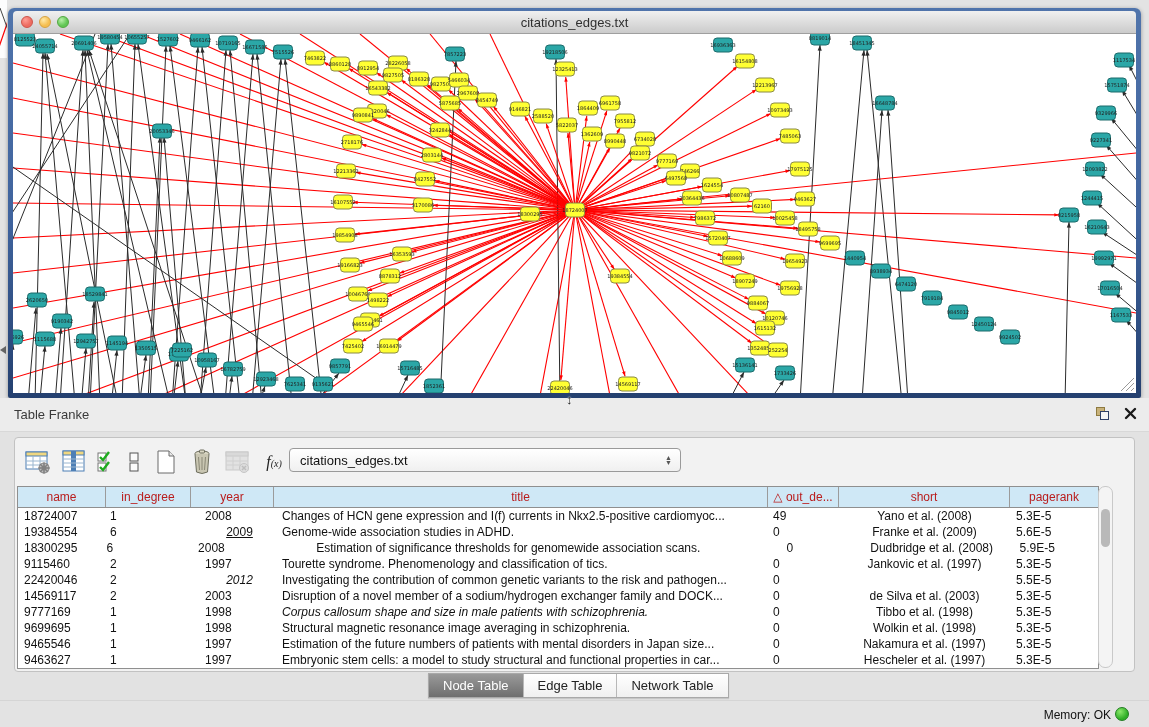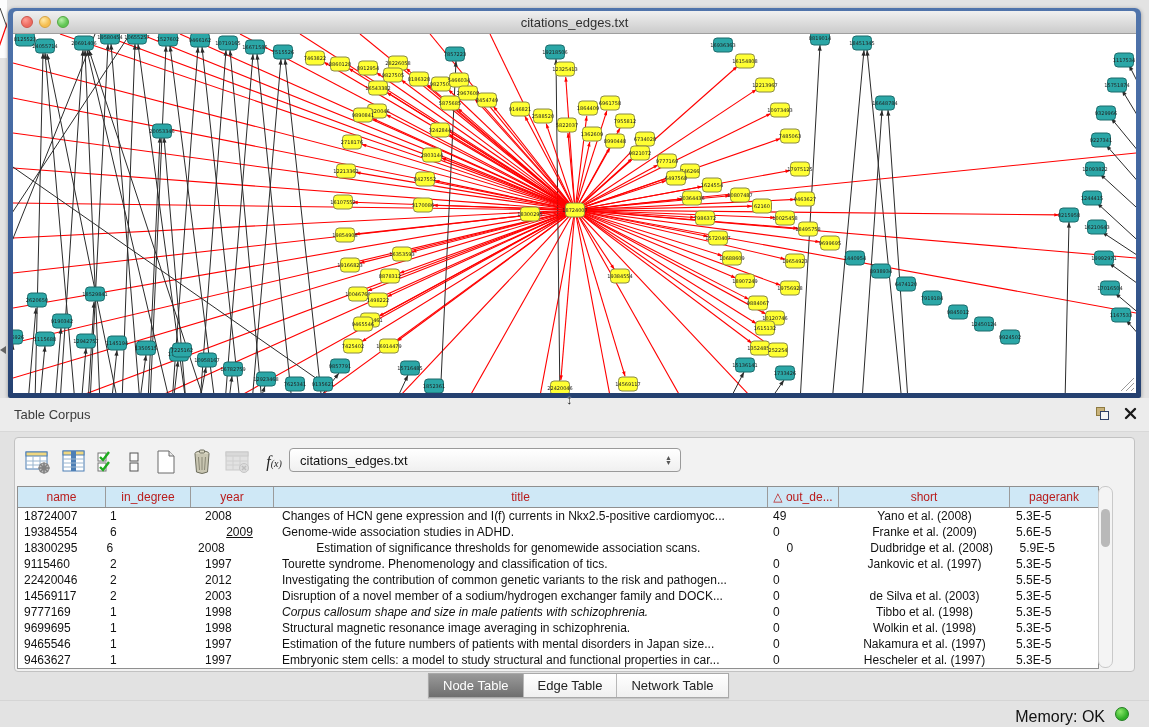--- a/index.html
+++ b/index.html
@@ -63,21 +63,21 @@
   
   .tabs{left:428px;top:673px;height:23px;display:flex;border:1px solid #a9a9a9;border-radius:0;overflow:hidden;
     background:#fff;box-shadow:0 1px 1px rgba(0,0,0,.12);}
   .tab{font-size:13px;display:flex;align-items:center;justify-content:center;color:#222;
     background:linear-gradient(180deg,#ffffff,#f0f0f0);border-right:1px solid #b8b8b8;padding:0 14px;}
   .tab:last-child{border-right:none;}
   .tab.sel{background:linear-gradient(180deg,#9a9a9a,#6e6e6e);color:#fff;}
 
   
   .statusbar{left:0;top:700px;width:1149px;height:27px;background:#e3e3e3;border-top:1px solid #d5d5d5;}
-  .mem{position:absolute;right:44px;top:7px;font-size:16px;color:#111;}
+  .mem{position:absolute;right:38px;top:7px;font-size:12px;color:#111;}
   .memdot{position:absolute;right:20px;top:6px;width:14px;height:14px;border-radius:50%;
     background:radial-gradient(circle at 35% 30%,#8ae86a,#2fae27 65%);border:1px solid #1f7d1f;box-sizing:border-box;}
 </style>
 </head>
 <body>
 
 <div class="abs sliver">
   <svg width="7" height="58">
       <line x1="-2" y1="50" x2="9" y2="18" stroke="#ff0000" stroke-width="1.2"></line>
       <line x1="0" y1="8" x2="8" y2="30" stroke="#444" stroke-width="1"></line>
@@ -915,21 +915,21 @@
       <line x1="4" y1="17" x2="17" y2="4" stroke="#9a9a9a"></line>
         <line x1="9" y1="17" x2="17" y2="9" stroke="#9a9a9a"></line>
         <line x1="14" y1="17" x2="17" y2="14" stroke="#9a9a9a"></line>
     </svg>
   </div>
 </div>
 
 <div class="abs split-cursor">↕</div>
 
 <div class="abs tp-header">
-  <span class="tp-title">Table Corpus</span>
+  <span class="tp-title">Table Franke</span>
   <div class="tp-actions">
     <svg width="15" height="15">
       <rect x="1.5" y="1.5" width="8" height="8" fill="#c8b27a" stroke="#8e7a40"></rect>
       <rect x="5.5" y="5.5" width="8" height="8" fill="#f5f5f5" stroke="#2e3f66"></rect>
     </svg>
     <svg width="13" height="13">
       <line x1="2" y1="2" x2="11" y2="11" stroke="#1a1a1a" stroke-width="2.4" stroke-linecap="round"></line>
       <line x1="11" y1="2" x2="2" y2="11" stroke="#1a1a1a" stroke-width="2.4" stroke-linecap="round"></line>
     </svg>
   </div>
@@ -1065,21 +1065,21 @@
           <div class="td" style="width: 85px; text-align: left; padding-left: 4px;">2</div>
           <div class="td" style="width: 83px; text-align: left; padding-left: 14px;">1997</div>
           <div class="td" style="width: 494px; text-align: left; padding-left: 8px;">Tourette syndrome. Phenomenology and classification of tics.</div>
           <div class="td" style="width: 71px; text-align: left; padding-left: 5px;">0</div>
           <div class="td" style="width: 171px; text-align: center; padding-left: 0px;">Jankovic et al. (1997)</div>
           <div class="td" style="width: 88px; text-align: left; padding-left: 6px;">5.3E-5</div>
         </div>
         <div class="trow">
           <div class="td" style="width: 88px; text-align: left; padding-left: 6px;">22420046</div>
           <div class="td" style="width: 85px; text-align: left; padding-left: 4px;">2</div>
-          <div class="td" style="width: 83px; text-align: left; padding-left: 14px;">2012</div>
+          <div class="td" style="width: 83px; text-align: center; padding-left: 14px; font-style: italic;">2012</div>
           <div class="td" style="width: 494px; text-align: left; padding-left: 8px;">Investigating the contribution of common genetic variants to the risk and pathogen...</div>
           <div class="td" style="width: 71px; text-align: left; padding-left: 5px;">0</div>
           <div class="td" style="width: 171px; text-align: right; padding-left: 0px; margin-top: 36px;">Stergiakouli et al. (2012)</div>
           <div class="td" style="width: 88px; text-align: left; padding-left: 6px;">5.5E-5</div>
         </div>
         <div class="trow">
           <div class="td" style="width: 88px; text-align: left; padding-left: 6px;">14569117</div>
           <div class="td" style="width: 85px; text-align: left; padding-left: 4px;">2</div>
           <div class="td" style="width: 83px; text-align: left; padding-left: 14px;">2003</div>
           <div class="td" style="width: 494px; text-align: left; padding-left: 8px;">Disruption of a novel member of a sodium/hydrogen exchanger family and DOCK...</div>

